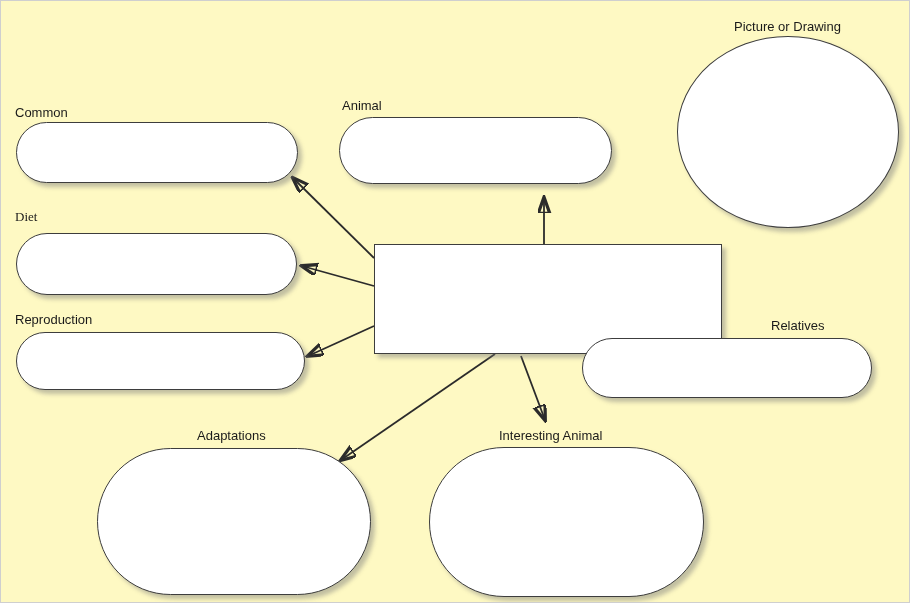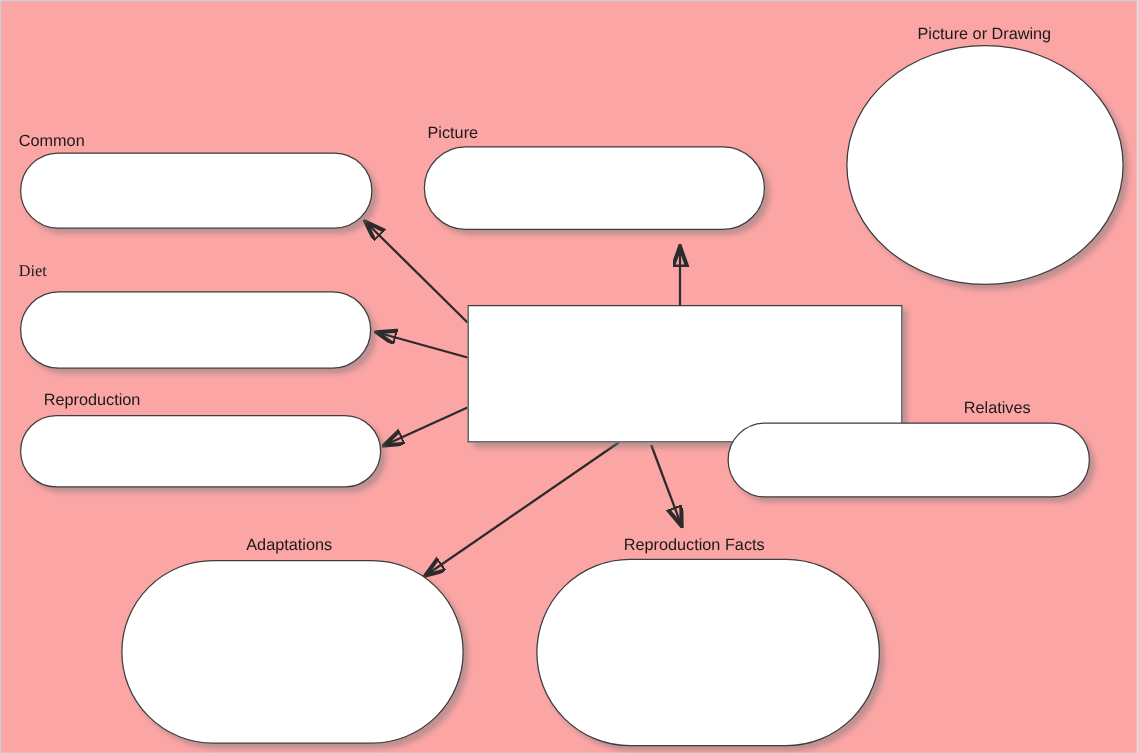--- a/index.html
+++ b/index.html
@@ -7,21 +7,21 @@
     padding: 0;
     background: #ffffff;
   }
   body {
     font-family: "Liberation Sans", sans-serif;
   }
   #canvas {
     position: relative;
     width: 910px;
     height: 603px;
-    background: #fca5a5;
+    background: #fef9c3;
     overflow: hidden;
     border: 1px solid #cfcfcf;
     box-sizing: border-box;
   }
   .label {
     position: absolute;
     font-size: 13px;
     color: #1a1a1a;
     white-space: nowrap;
     line-height: 1;
@@ -88,33 +88,33 @@
 
     <line x1="520" y1="355" x2="544" y2="419" marker-end="url(#ah)"></line>
   </svg>
 
   <div class="label" style="left:733px; top:19px;">Picture or Drawing</div>
   <div class="shape ellipse" style="left:676px; top:35px; width:222px; height:192px;"></div>
 
   <div class="label" style="left:14px; top:105px;">Common</div>
   <div class="shape pill" style="left:15px; top:121px; width:282px; height:61px;"></div>
 
-  <div class="label" style="left:341px; top:98px;">Picture</div>
+  <div class="label" style="left:341px; top:98px;">Animal</div>
   <div class="shape pill" style="left:338px; top:116px; width:273px; height:67px;"></div>
 
   <div class="label" style="left:14px; top:209px;font-family:Liberation Serif, serif;">Diet</div>
   <div class="shape pill" style="left:15px; top:232px; width:281px; height:62px;"></div>
 
-  <div class="label" style="left:14px; top:312px;margin-left:20px;">Reproduction</div>
+  <div class="label" style="left:14px; top:312px;">Reproduction</div>
   <div class="shape pill" style="left:15px; top:331px; width:289px; height:58px;"></div>
 
   <div class="shape rect" style="left:373px; top:243px; width:348px; height:110px;"></div>
 
   <div class="label" style="left:770px; top:318px;">Relatives</div>
   <div class="shape pill" style="left:581px; top:337px; width:290px; height:60px;"></div>
 
   <div class="label" style="left:196px; top:428px;">Adaptations</div>
   <div class="shape pill" style="left:96px; top:447px; width:274px; height:147px;"></div>
 
-  <div class="label" style="left:498px; top:428px;">Reproduction Facts</div>
+  <div class="label" style="left:498px; top:428px;">Interesting Animal</div>
   <div class="shape pill" style="left:428px; top:446px; width:275px; height:150px;"></div>
 
 </div>
 
 </body></html>

